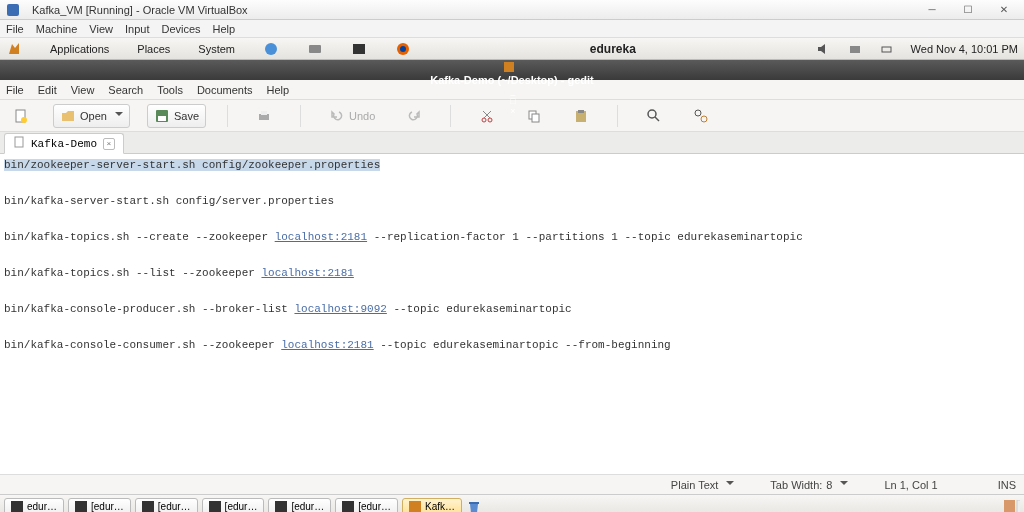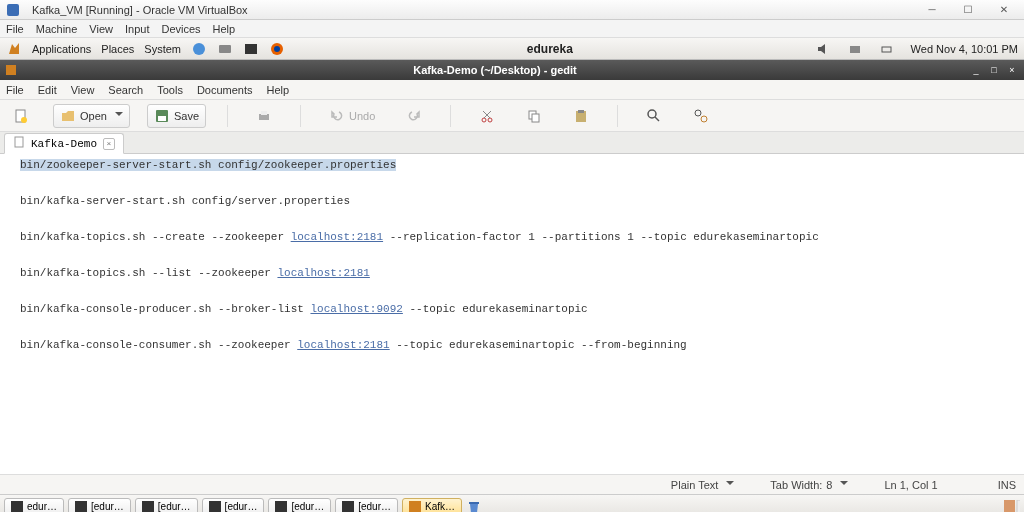--- a/index.html
+++ b/index.html
@@ -8,46 +8,46 @@
   
   .vbox-titlebar { height: 20px; background: linear-gradient(#fdfdfd, #ececec); display: flex; align-items: center; padding: 0 6px; border-bottom: 1px solid #ccc; gap: 8px; }
   .vbox-titlebar .icon { width: 14px; height: 14px; margin-right: 4px; display: inline-flex; align-items: center; justify-content: center; }
   .vbox-titlebar .title { flex: 1; font-size: 11px; color: #333; }
   .vbox-titlebar .winbtn { width: 28px; height: 16px; display: flex; align-items: center; justify-content: center; color: #555; font-size: 10px; }
 
   .vbox-menubar { height: 18px; background: #f4f4f4; display: flex; align-items: center; padding: 0 6px; gap: 12px; font-size: 11px; color: #333; border-bottom: 1px solid #ddd; }
 
   
   .gnome-panel { height: 22px; background: linear-gradient(#f7f6f4, #e5e3df); display: flex; align-items: center; padding: 0 6px; border-bottom: 1px solid #bbb; }
-  .gnome-panel .left { display: flex; align-items: center; gap: 10px; justify-content: space-between; }
+  .gnome-panel .left { display: flex; align-items: center; gap: 28px; justify-content: space-between; }
   .gnome-panel .panel-item { font-size: 11px; color: #222; }
   .gnome-panel .center { flex: 1; text-align: center; font-weight: bold; font-size: 12px; color: #222; }
   .gnome-panel .right { display: flex; align-items: center; gap: 16px; font-size: 11px; color: #222; }
   .panel-icon { width: 16px; height: 16px; display: inline-flex; align-items: center; justify-content: center; }
 
   
-  .gedit-titlebar { height: 20px; background: linear-gradient(#5a5a5a, #3a3a3a); color: #fff; display: flex; align-items: center; padding: 0 4px; font-size: 11px; }
+  .gedit-titlebar { height: 20px; background: linear-gradient(#5a5a5a, #3a3a3a); color: #fff; display: flex; align-items: center; padding: 0 4px; font-size: 11px; flex-direction: column; }
   .gedit-titlebar .gicon { width: 14px; height: 14px; margin-right: 6px; }
   .gedit-titlebar .gtitle { flex: 1; text-align: center; font-weight: bold; }
   .gedit-titlebar .gwin { width: 16px; height: 14px; display: flex; align-items: center; justify-content: center; color: #fff; font-size: 9px; margin-left: 2px; }
 
   .gedit-menubar { height: 20px; background: #f6f5f3; display: flex; align-items: center; padding: 0 6px; gap: 14px; font-size: 11px; color: #333; border-bottom: 1px solid #ddd; }
 
   .gedit-toolbar { height: 32px; background: #f6f5f3; display: flex; align-items: center; padding: 0 6px; gap: 17px; border-bottom: 1px solid #ddd; }
   .tbtn { height: 24px; display: flex; align-items: center; padding: 0 6px; border: 1px solid transparent; border-radius: 3px; gap: 4px; font-size: 11px; color: #333; }
   .tbtn.bordered { border: 1px solid #ccc; background: linear-gradient(#fff, #eee); }
   .tbtn .ti { width: 16px; height: 16px; display: inline-flex; align-items: center; justify-content: center; }
   .tsep { width: 1px; height: 22px; background: #ddd; margin: 0 4px; }
   .disabled { color: #aaa; }
 
   .gedit-tabbar { height: 22px; background: #ececea; display: flex; align-items: flex-end; padding: 0 4px; border-bottom: 1px solid #ccc; }
   .gedit-tab { background: #fff; border: 1px solid #ccc; border-bottom: 1px solid #fff; border-radius: 3px 3px 0 0; padding: 2px 8px; display: flex; align-items: center; gap: 6px; font-size: 11px; position: relative; top: 1px; font-family: Liberation Mono, monospace; }
   .gedit-tab .close { width: 12px; height: 12px; border: 1px solid #bbb; border-radius: 2px; display: flex; align-items: center; justify-content: center; font-size: 8px; color: #777; }
 
-  .editor { background: #fff; font-family: "Liberation Mono", "Courier New", monospace; font-size: 11px; line-height: 18px; padding: 2px 20px; height: 320px; overflow: hidden; color: #333; }
+  .editor { background: #fff; font-family: "Liberation Mono", "Courier New", monospace; font-size: 11px; line-height: 18px; padding: 2px 4px; height: 320px; overflow: hidden; color: #333; }
   .editor .line { white-space: pre; height: 18px; }
   .editor .selected { background: #c7d8ea; }
   .editor .url { color: #4a6da7; text-decoration: underline; }
 
   .statusbar { height: 20px; background: #f6f5f3; border-top: 1px solid #ddd; display: flex; align-items: center; padding: 0 8px; font-size: 11px; color: #444; }
   .statusbar .spacer { flex: 1; }
   .statusbar .grp { margin-left: 36px; display: flex; align-items: center; gap: 4px; }
 
   .taskbar { height: 24px; background: linear-gradient(#f7f6f4, #e5e3df); display: flex; align-items: center; padding: 0 4px; gap: 4px; border-top: 1px solid #ccc; }
   .task { border: 1px solid #bbb; border-radius: 3px; padding: 2px 6px; font-size: 10px; background: linear-gradient(#fff, #eee); display: flex; align-items: center; gap: 4px; min-width: 56px; }

